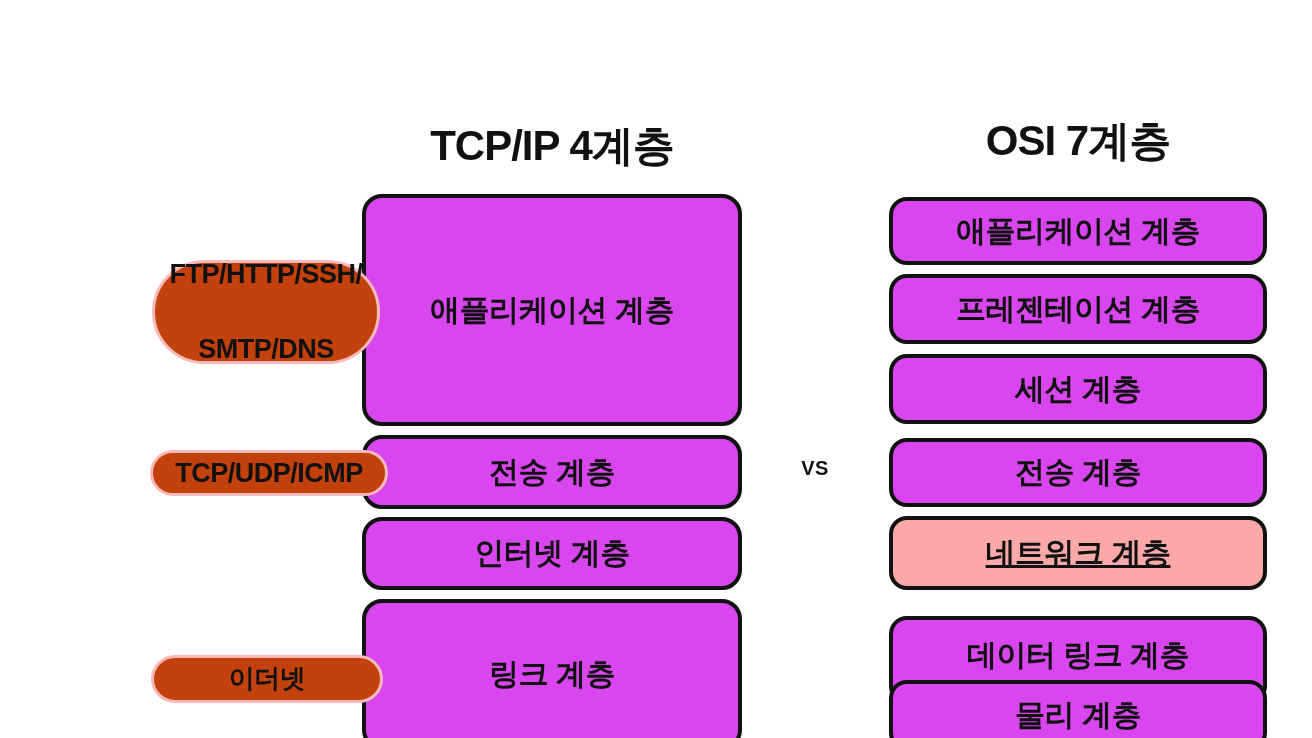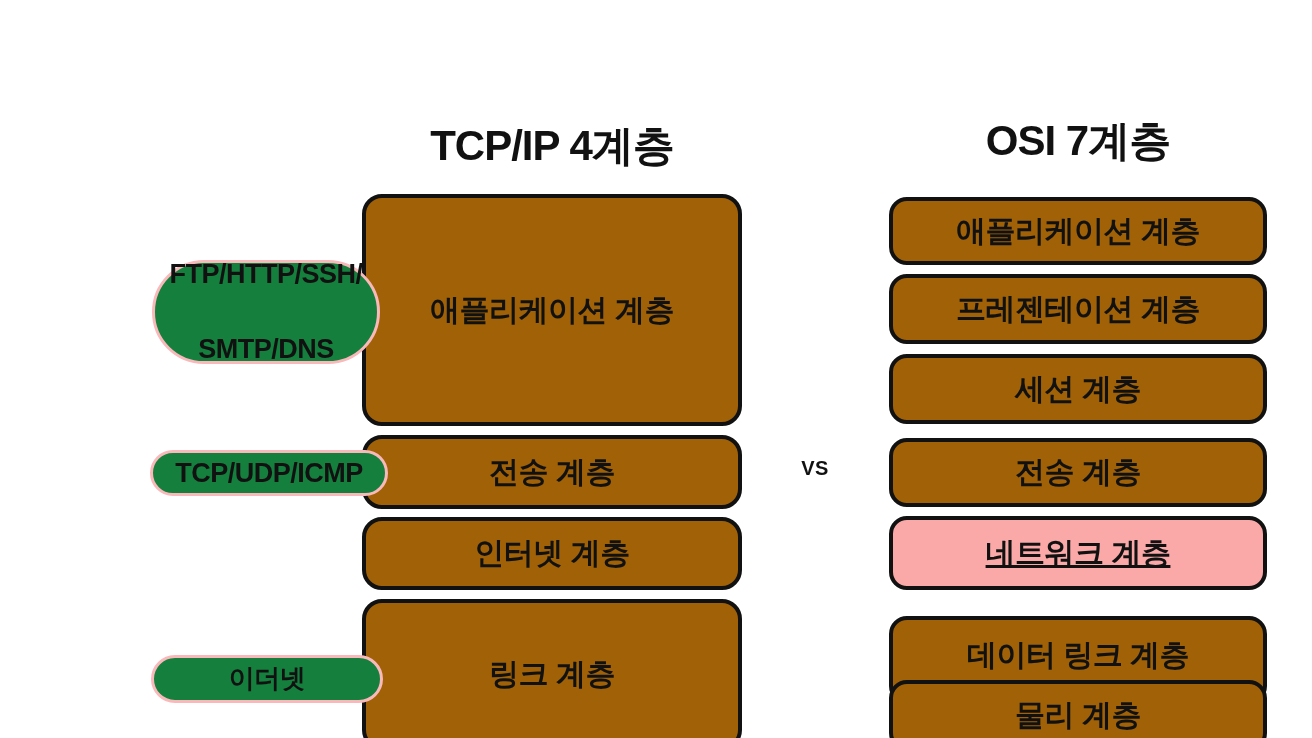--- a/index.html
+++ b/index.html
@@ -28,21 +28,21 @@
     left: 698px;
     top: 381px;
     width: 90px;
     text-align: center;
     font-size: 20px;
     font-weight: 800;
     letter-spacing: 0.5px;
   }
   .box {
     position: absolute;
-    background: #a16207;
+    background: #d946ef;
     border: 4px solid var(--border, #111111);
     border-radius: 20px;
     display: flex;
     align-items: center;
     justify-content: center;
     font-size: 30px;
     font-weight: 700;
     letter-spacing: -0.5px;
     z-index: 1;
   }
@@ -55,21 +55,21 @@
   .rbox1 { top: 125px; height: 68px; }
   .rbox2 { top: 202px; height: 70px; }
   .rbox3 { top: 282px; height: 70px; }
   .rbox4 { top: 366px; height: 69px; }
   .rbox5 { top: 444px; height: 74px; text-decoration: underline; }
   .rbox6 { top: 544px; height: 88px; align-items: flex-end; }
   .rbox7 { top: 608px; height: 71px; }
   .rbox.highlight { background: var(--hl, #faa9a8); }
   .pill {
     position: absolute;
-    background: #15803d;
+    background: #c2410c;
     border: 3px solid var(--pink, #f9b8ba);
     display: flex;
     flex-direction: column;
     align-items: center;
     justify-content: center;
     font-size: 27px;
     font-weight: 700;
     line-height: 1.28;
     letter-spacing: -0.5px;
     z-index: 5;

